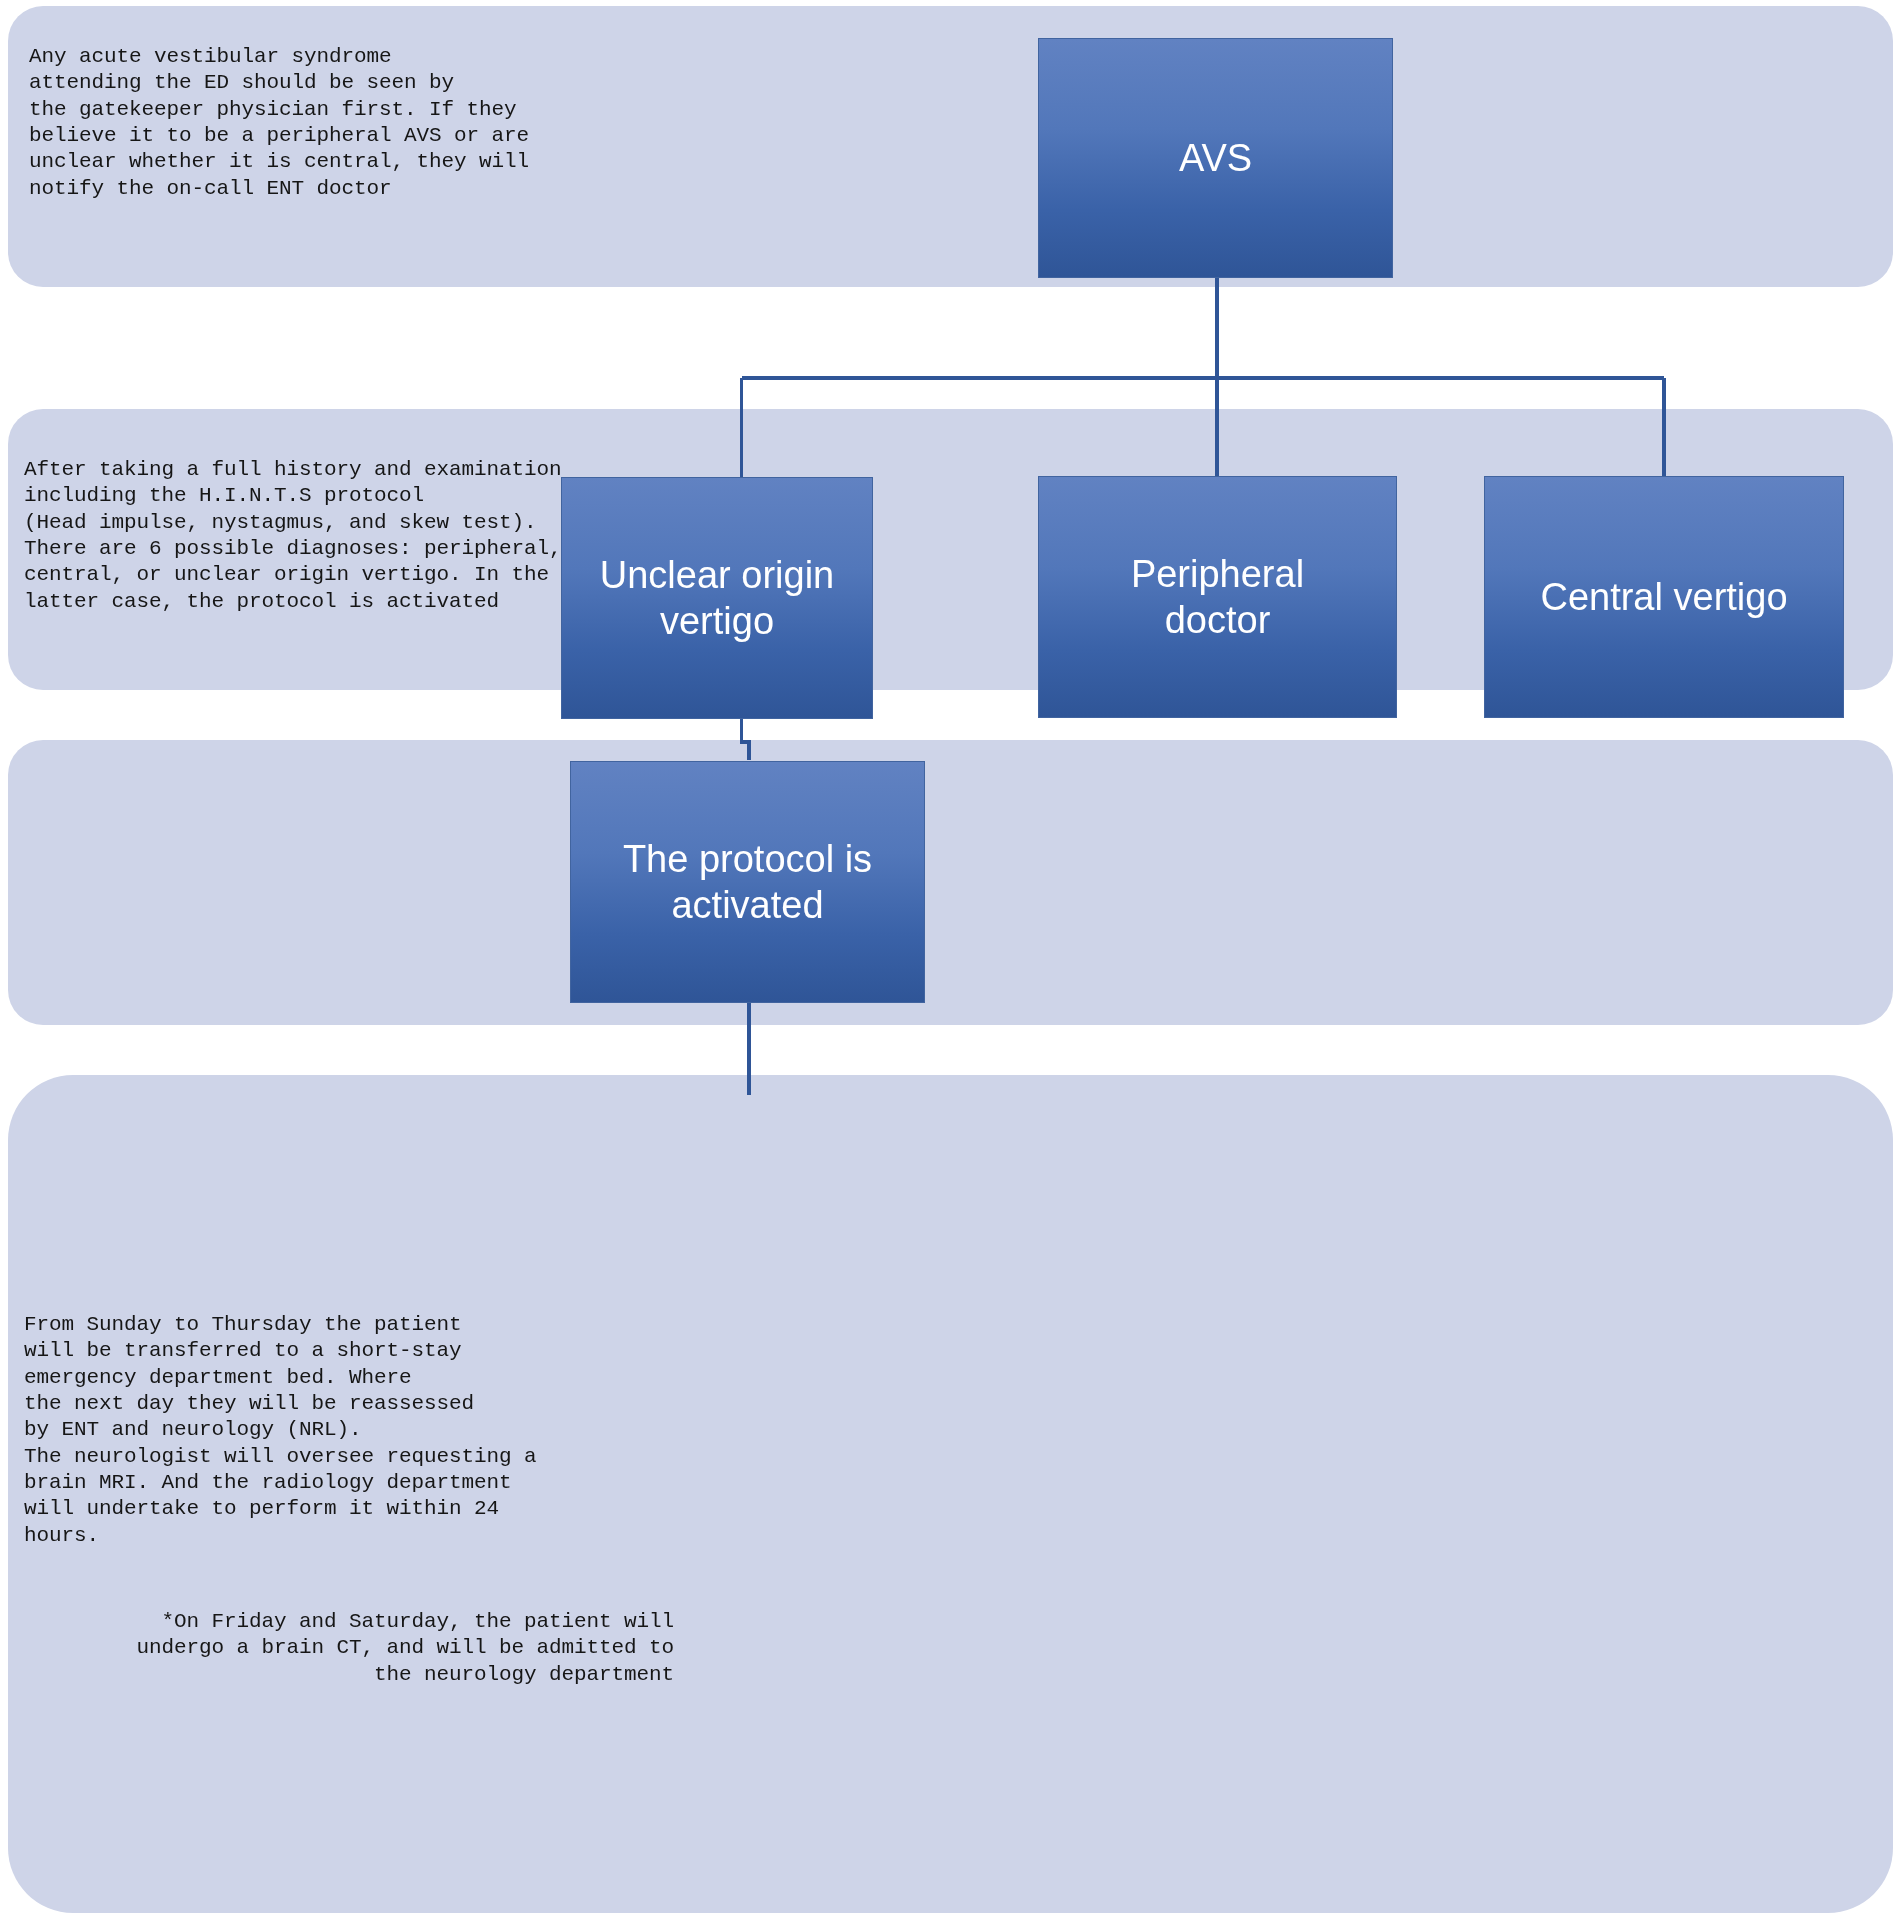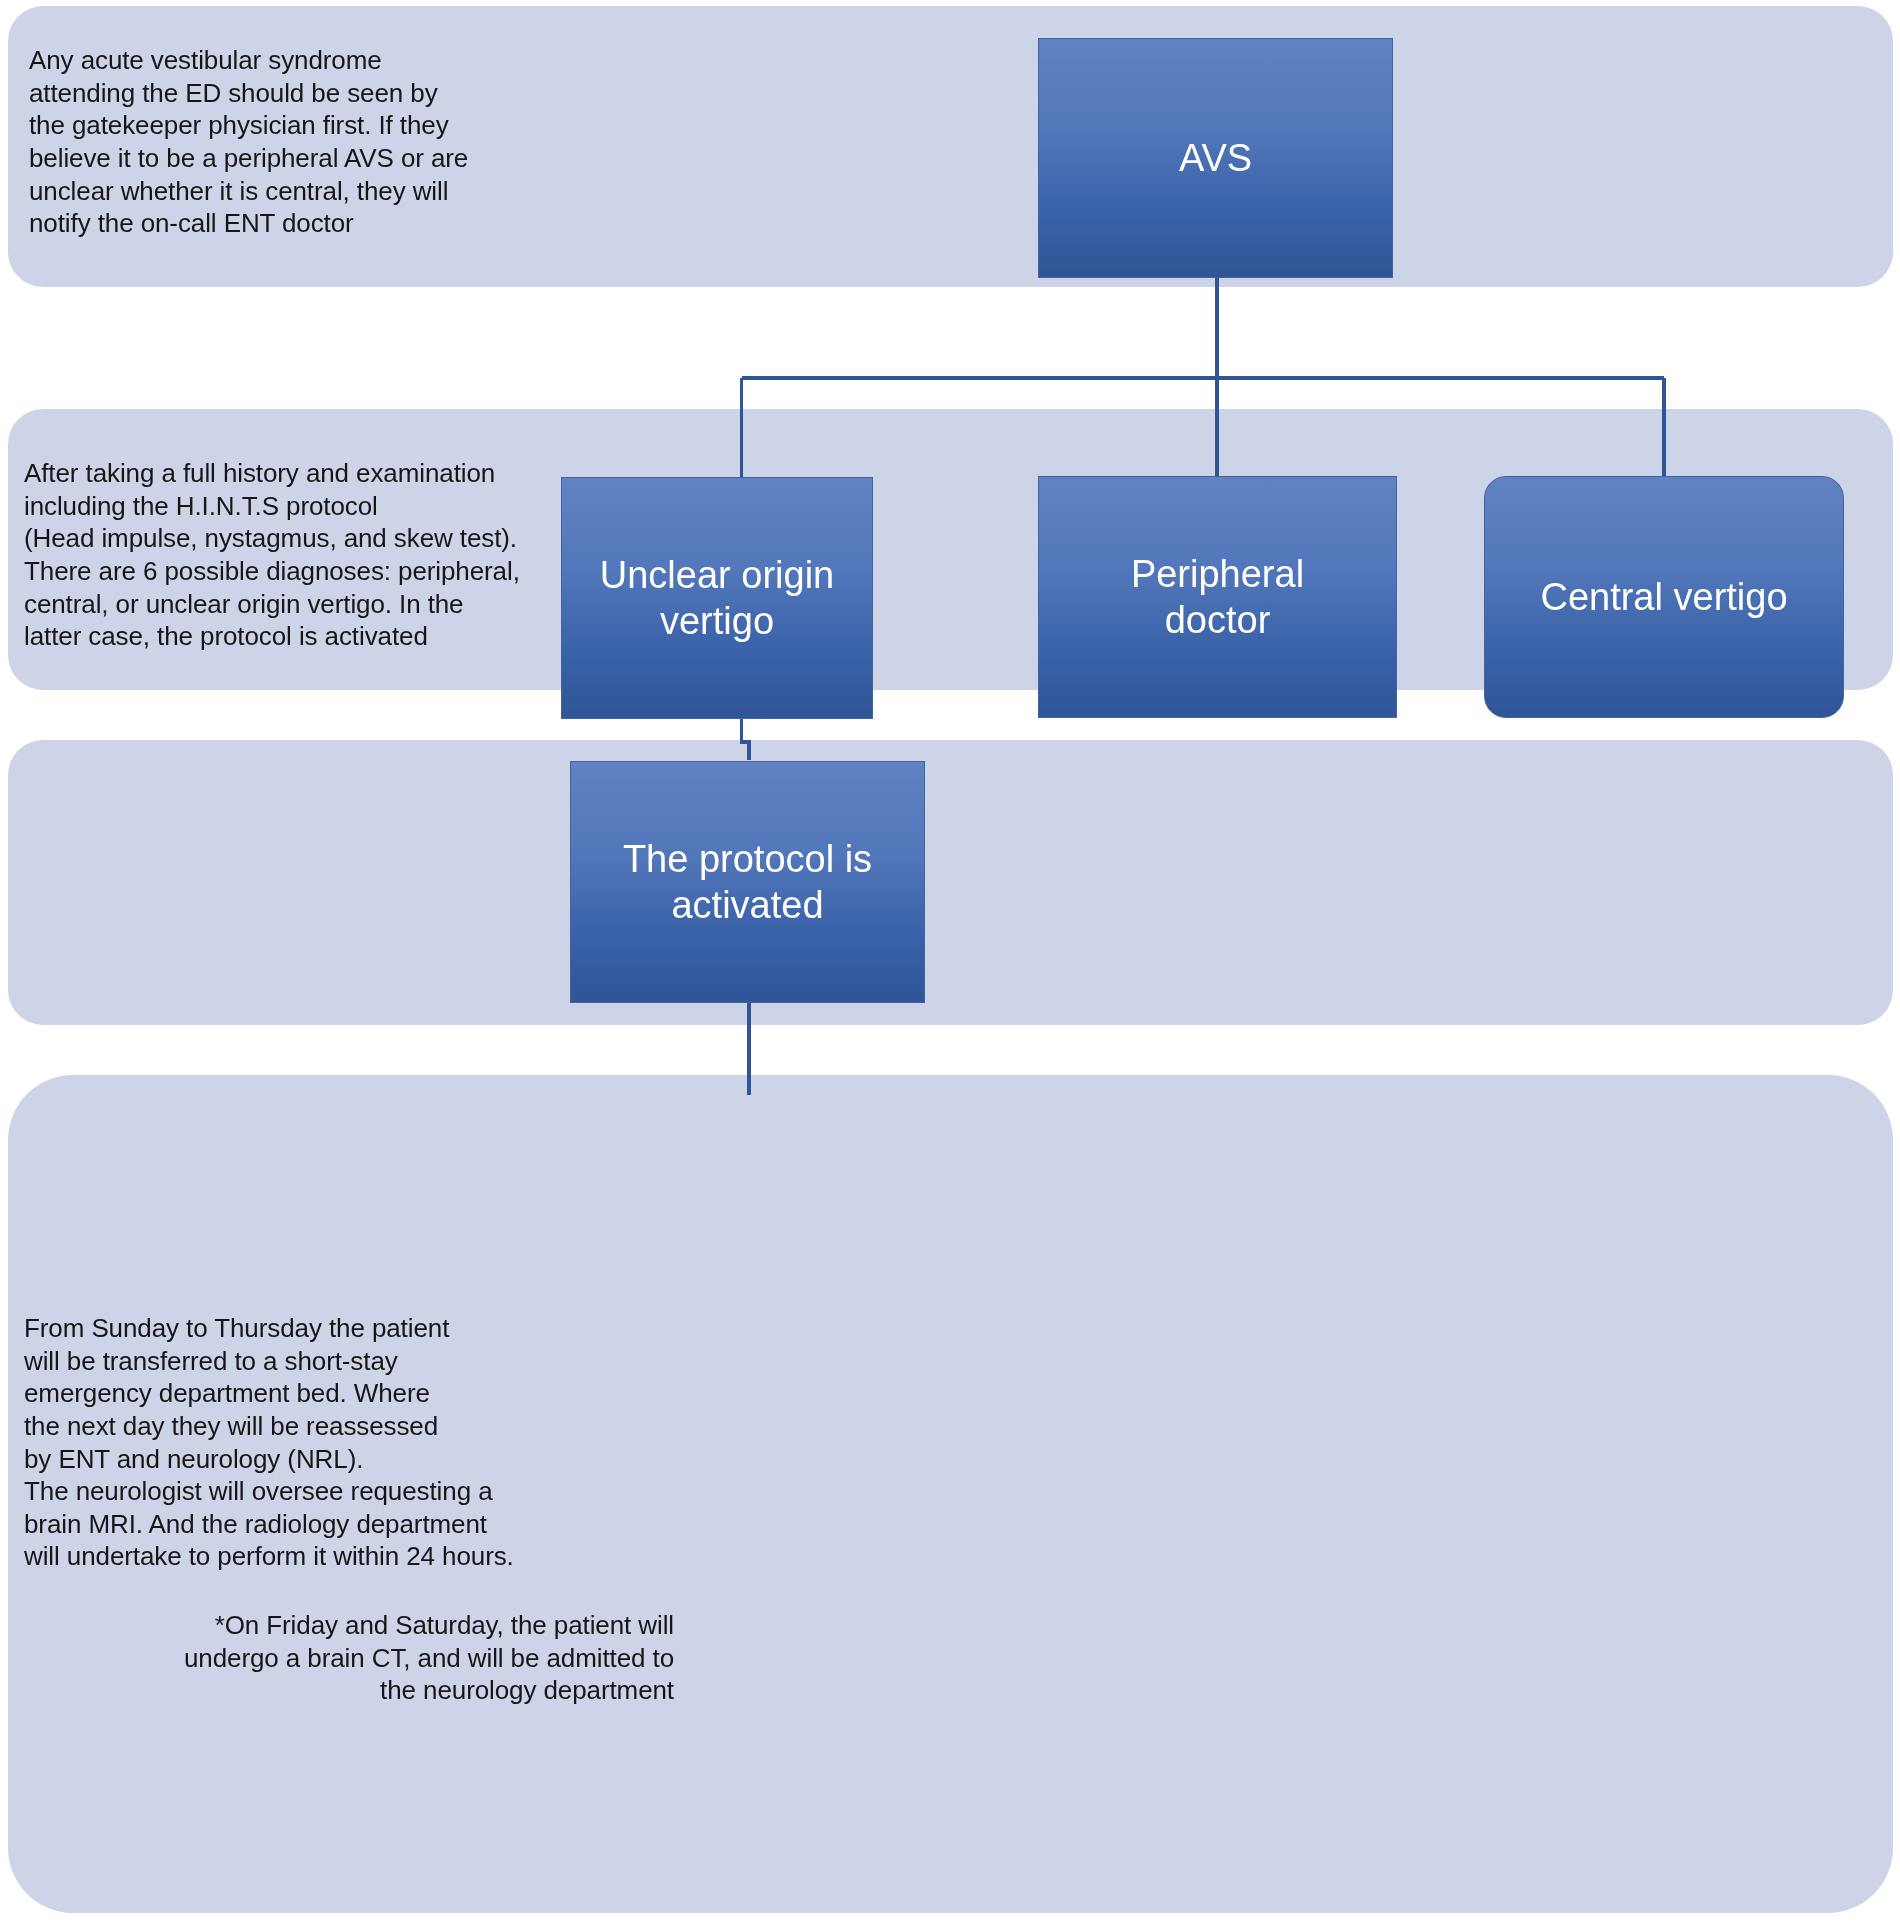--- a/index.html
+++ b/index.html
@@ -25,24 +25,25 @@
   }
   #panel-1 { left: 7.6px;  top: 6px;    width: 1885px; height: 281px;  border-radius: 35px; }
   #panel-2 { left: 7.6px;  top: 409px;  width: 1885px; height: 281px;  border-radius: 35px; }
   #panel-3 { left: 7.6px;  top: 740px;  width: 1885px; height: 285px;  border-radius: 35px; }
   #panel-4 { left: 7.6px;  top: 1075px; width: 1885px; height: 838px; border-radius: 65px; }
 
   
   .note {
     position: absolute;
     color: #161616;
-    font-size: 26px;
+    font-size: 21px;
     line-height: 1.255;
     white-space: pre-line;
     letter-spacing: -0.1px;
+    font-family: Liberation Mono, monospace;
   }
   #note-1 { left: 29px;  top: 44px;   width: 529px; }
   #note-2 { left: 24px;  top: 457px;  width: 544px; }
   #note-3 { left: 24px;  top: 1312px; width: 551px; }
   #note-4 {
     left: 24px;  top: 1609px; width: 650px;
     text-align: right;
   }
 
   
@@ -66,21 +67,21 @@
     font-size: 38px;
     line-height: 1.22;
     white-space: pre-line;
     box-sizing: border-box;
     padding: 12px 6px;
   }
 
   #node-avs        { left: 1038px; top: 38px;   width: 355px;  height: 240px; }
   #node-unclear    { left: 561px;  top: 477px;  width: 312px;  height: 242px; }
   #node-peripheral { left: 1038px; top: 476px;  width: 359px;  height: 242px; }
-  #node-central    { left: 1484px; top: 476px;  width: 360px;  height: 242px; border-radius: 22px; }
+  #node-central    { left: 1484px; top: 476px;  width: 360px;  height: 242px; }
   #node-protocol   { left: 570px;  top: 761px; width: 355px;  height: 242px; }
   #node-ent        { left: 570px;  top: 1095px; width: 355px;  height: 242px; }
 
   .node .sup {
     font-size: 26px;
     vertical-align: super;
     line-height: 0;
   }
 </style>
 </head>

